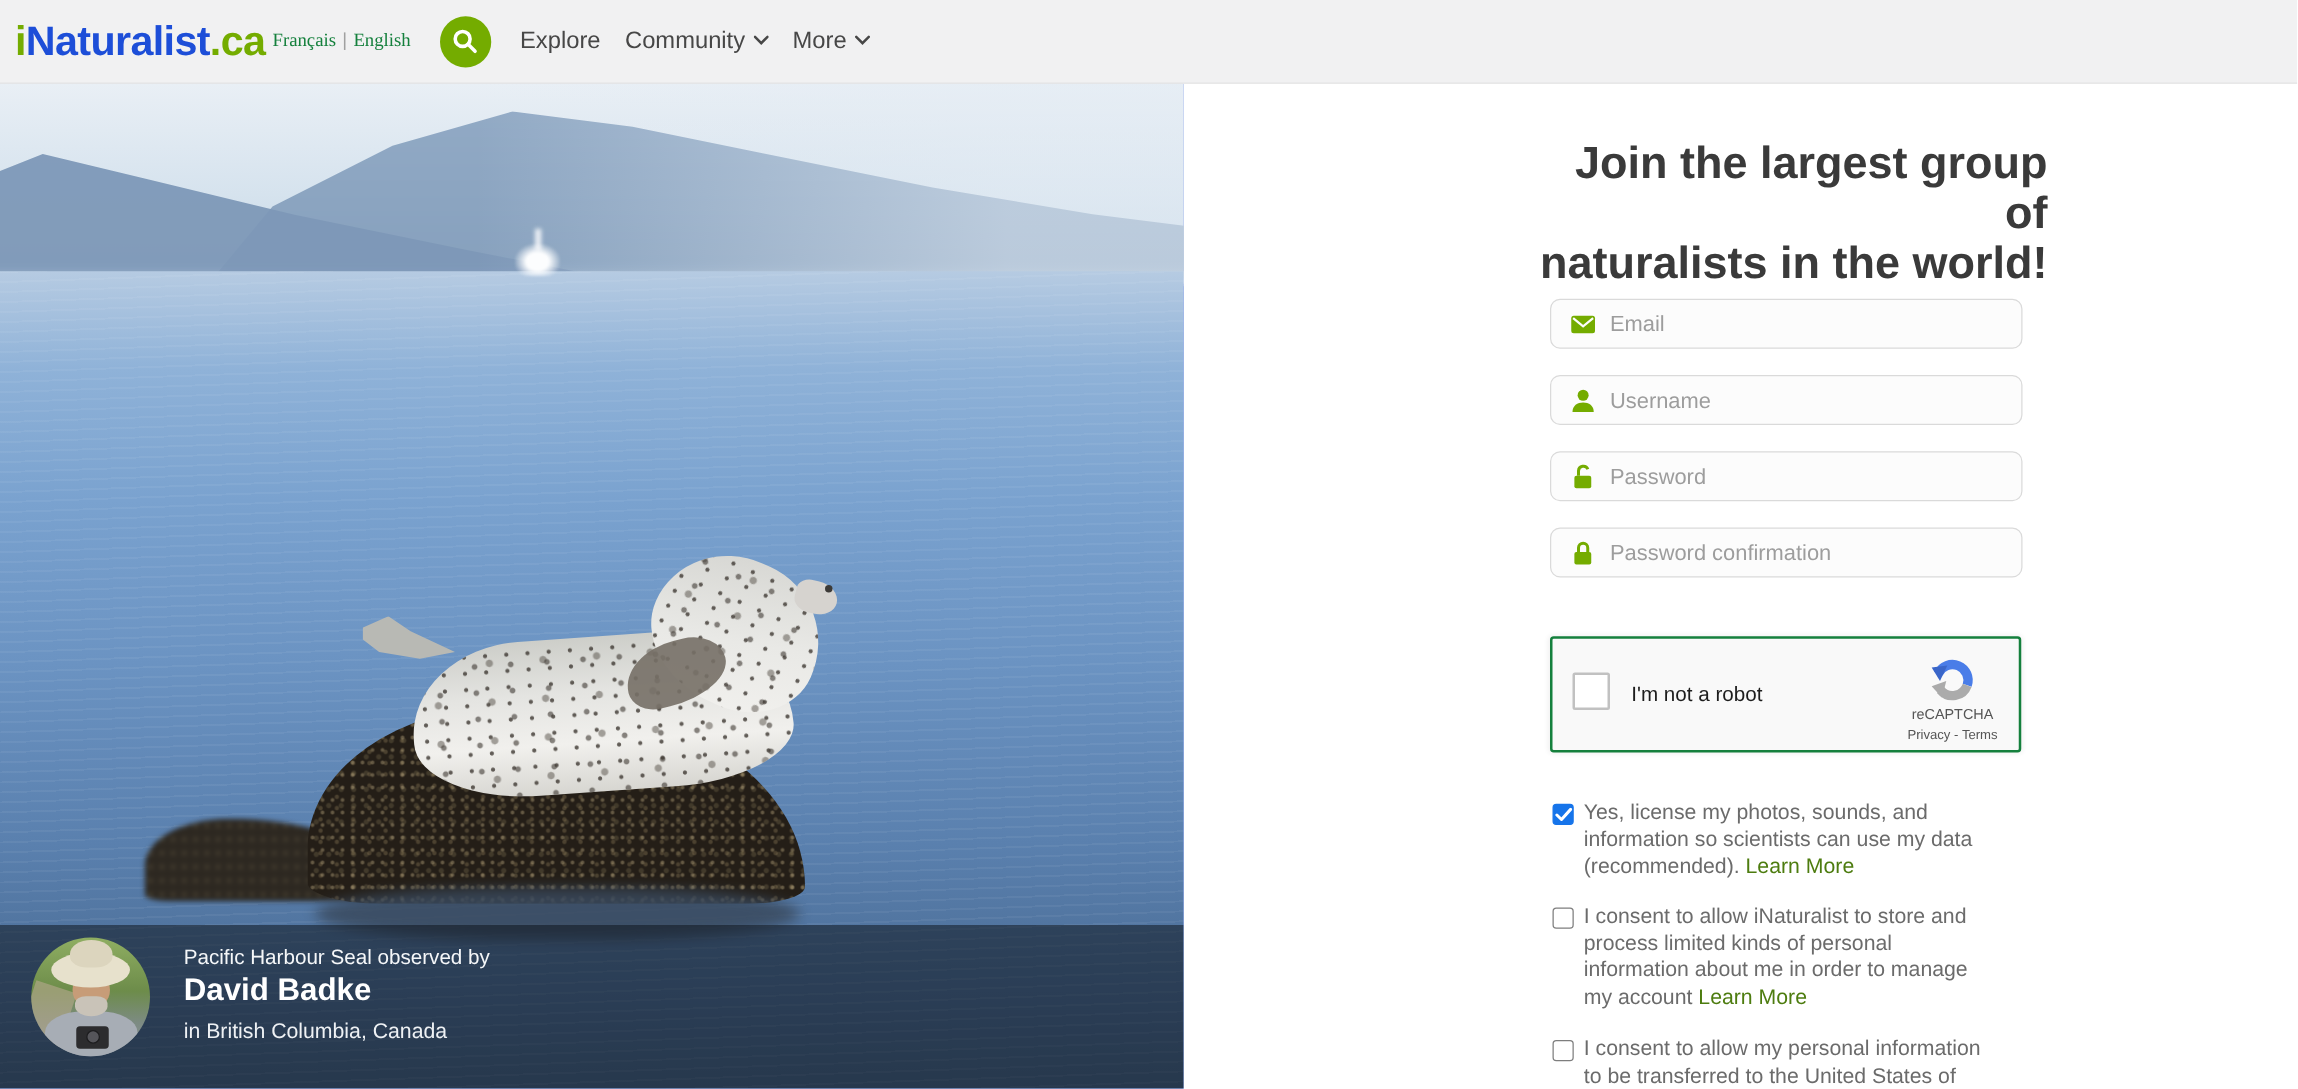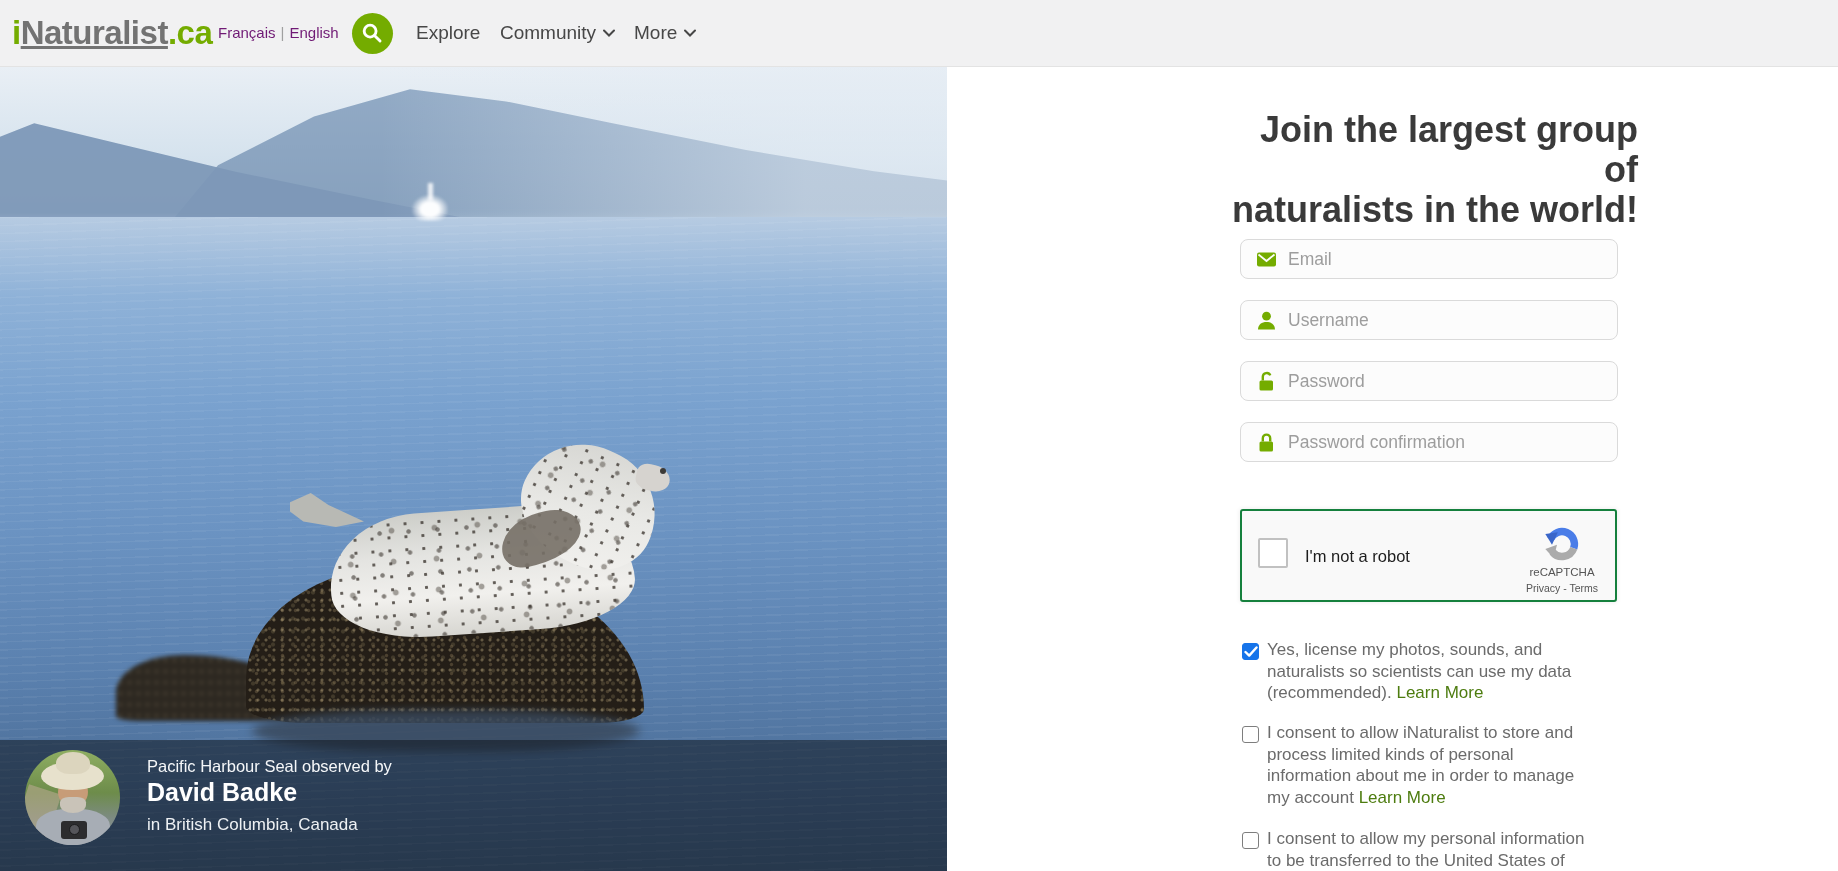--- a/index.html
+++ b/index.html
@@ -6,23 +6,23 @@
   html,body { background:#ffffff; }
   body { font-family:"Liberation Sans", sans-serif; }
   .canvas { position:relative; width:1838px; height:871px; overflow:hidden; background:#ffffff; }
 
   
   .header { position:absolute; left:0; top:0; width:1838px; height:67px;
             background:#f1f1f2; border-bottom:1px solid #e3e3e3; z-index:30; }
   .logo { position:absolute; left:12px; top:0; height:66px; line-height:66px;
           font-size:33px; font-weight:700; letter-spacing:-0.5px; cursor:pointer; }
   .logo .gi { color:#74ac00; }
-  .logo .nm { color:#737373;text-decoration:underline; }
+  .logo .nm { color:#1d4ed8; }
   .lang { position:absolute; left:218px; top:0; height:66px; line-height:66px; font-size:15px; color:#4f4f4f; }
-  .lang a { color:#701a75; text-decoration:none; cursor:pointer; }
+  .lang a { color:#15803d; text-decoration:none; cursor:pointer;font-family:Liberation Serif, serif; }
   .lang .sep { color:#a0a0a0; padding:0 5px; }
   .search-btn { position:absolute; left:352px; top:13px; width:41px; height:41px; border-radius:50%;
                 background:#74ac00; border:none; cursor:pointer; }
   .search-btn svg { position:absolute; left:7px; top:7px; }
   .nav-item { position:absolute; top:0; height:66px; line-height:66px; font-size:19px; color:#474747;
               cursor:pointer; white-space:nowrap; }
   .nav-item svg { margin-left:7px; vertical-align:2px; }
 
   
   .hero { position:absolute; left:0; top:67px; width:947px; height:804px; overflow:hidden; background:#1d4ed8; }
@@ -273,21 +273,21 @@
 
     <div class="consent" style="top:572px;">
       <span class="cb checked">
         <span>
           <svg width="14" height="12" viewBox="0 0 14 12">
               <polyline points="1.5,6 5.2,9.6 12.5,1.5" fill="none" stroke="#ffffff" stroke-width="2.4" stroke-linecap="round" stroke-linejoin="round"></polyline>
             </svg>
         </span>
       </span>
       <p class="consent-text"><span>Yes, license my photos, sounds, and
-naturalists so scientists can use my data
+information so scientists can use my data
 (recommended). </span><a class="learn-more">Learn More</a></p>
     </div>
 
     <div class="consent" style="top:655px;">
       <span class="cb"></span>
       <p class="consent-text"><span>I consent to allow iNaturalist to store and
 process limited kinds of personal
 information about me in order to manage
 my account </span><a class="learn-more">Learn More</a></p>
     </div>

